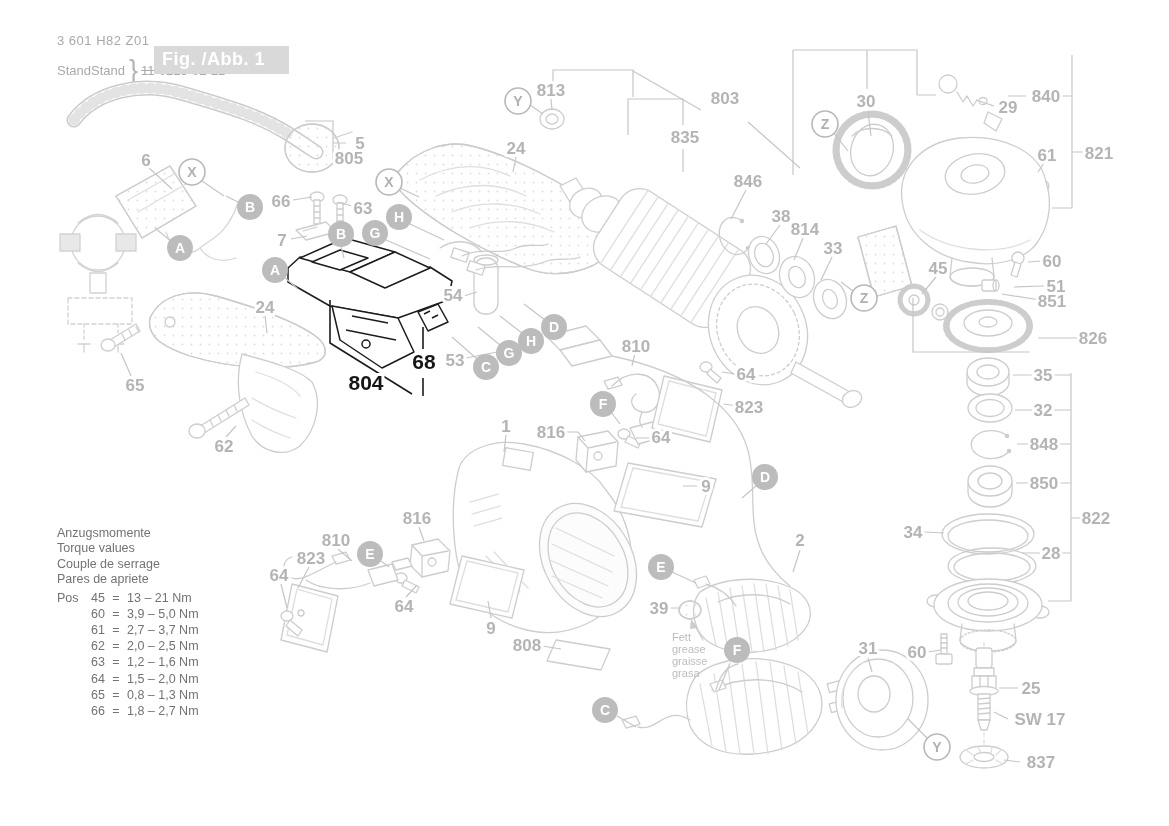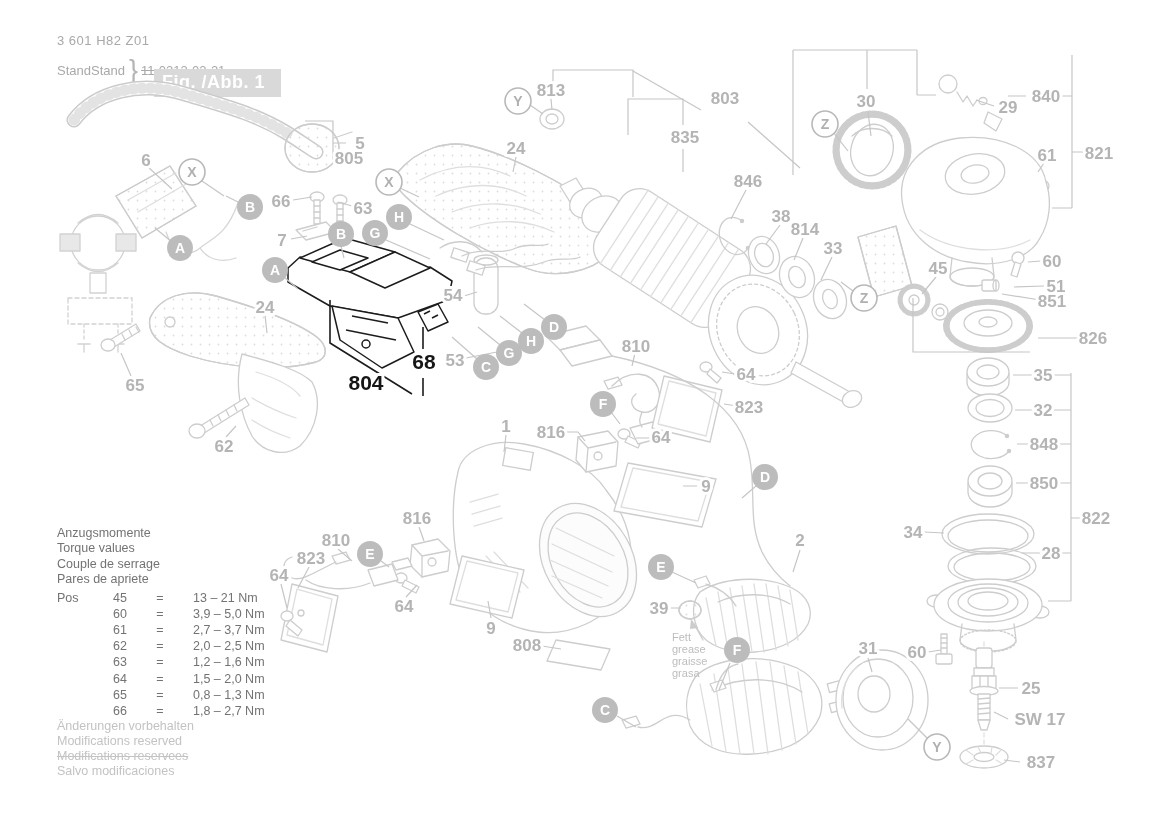--- a/index.html
+++ b/index.html
@@ -5,26 +5,26 @@
   html,body{margin:0;padding:0;background:#fff;}
   .page{position:relative;width:1169px;height:814px;background:#fff;overflow:hidden;
         font-family:"Liberation Sans",sans-serif;}
   
   .hdr{position:absolute;left:57px;top:33px;color:#a9a9a9;font-size:13px;}
   .hdr .pn{letter-spacing:.5px;}
   .stand{position:absolute;left:57px;top:55px;color:#a9a9a9;font-size:13px;display:flex;align-items:center;}
   .stand .col{display:flex;flex-direction:row;line-height:14px;}
   .stand .brace{font-size:27px;font-weight:400;margin:0 3px 0 4px;color:#b5b5b5;}
   .strike{text-decoration:line-through;}
-  .badge{position:absolute;left:154px;top:69px;background:#d9d9d9;color:#fff;
-         font-weight:bold;font-size:18px;padding:3px 16px 4px 8px;letter-spacing:.5px;}
+  .badge{position:absolute;left:154px;top:46px;background:#d9d9d9;color:#fff;
+         font-weight:bold;font-size:18px;padding:3px 24px 4px 8px;letter-spacing:.5px;}
   
   .torq{position:absolute;left:57px;top:526px;color:#737373;font-size:12.5px;line-height:15.4px;}
   .torq .rows{margin-top:2px;}
-  .trow{display:flex;line-height:16.2px;gap:22px;}
+  .trow{display:flex;line-height:16.2px;}
   .trow .pos{width:26px;}
   .trow .num{width:22px;text-align:right;}
   .trow .eq{width:22px;text-align:center;}
   
   .foot{position:absolute;left:57px;top:719px;color:#c3c3c3;font-size:12.5px;line-height:15px;}
   svg{position:absolute;left:0;top:0;}
   svg .lblg{font:bold 17px "Liberation Sans",sans-serif;fill:#b4b4b4;text-anchor:middle;
             paint-order:stroke;stroke:#fff;stroke-width:6px;stroke-linejoin:round;}
   svg .lblb{font:bold 21px "Liberation Sans",sans-serif;fill:#161616;text-anchor:middle;
             paint-order:stroke;stroke:#fff;stroke-width:6px;stroke-linejoin:round;}
@@ -102,26 +102,20 @@
         </div>
         <div class="trow">
           <span class="pos"></span>
           <span class="num">66</span>
           <span class="eq">=</span>
           <span class="val">1,8 – 2,7 Nm</span>
         </div>
       </div>
   </div>
 
-  <div class="foot">
-    <div>Änderungen vorbehalten</div>
-    <div>Modifications reserved</div>
-    <div class="strike">Modifications reservees</div>
-    <div>Salvo modificaciones</div>
-  </div>
 
   <svg id="dwg" width="1169" height="826" viewBox="0 0 1169 826">
     <defs>
       <pattern id="pdots" width="9" height="9" patternUnits="userSpaceOnUse">
         <circle cx="2.5" cy="2.5" r="0.9" fill="#dcdcdc"></circle>
       </pattern>
     </defs>
 
     <g stroke="#cdcdcd" fill="#fff" stroke-width="1.3" stroke-linejoin="round" stroke-linecap="round">
 

